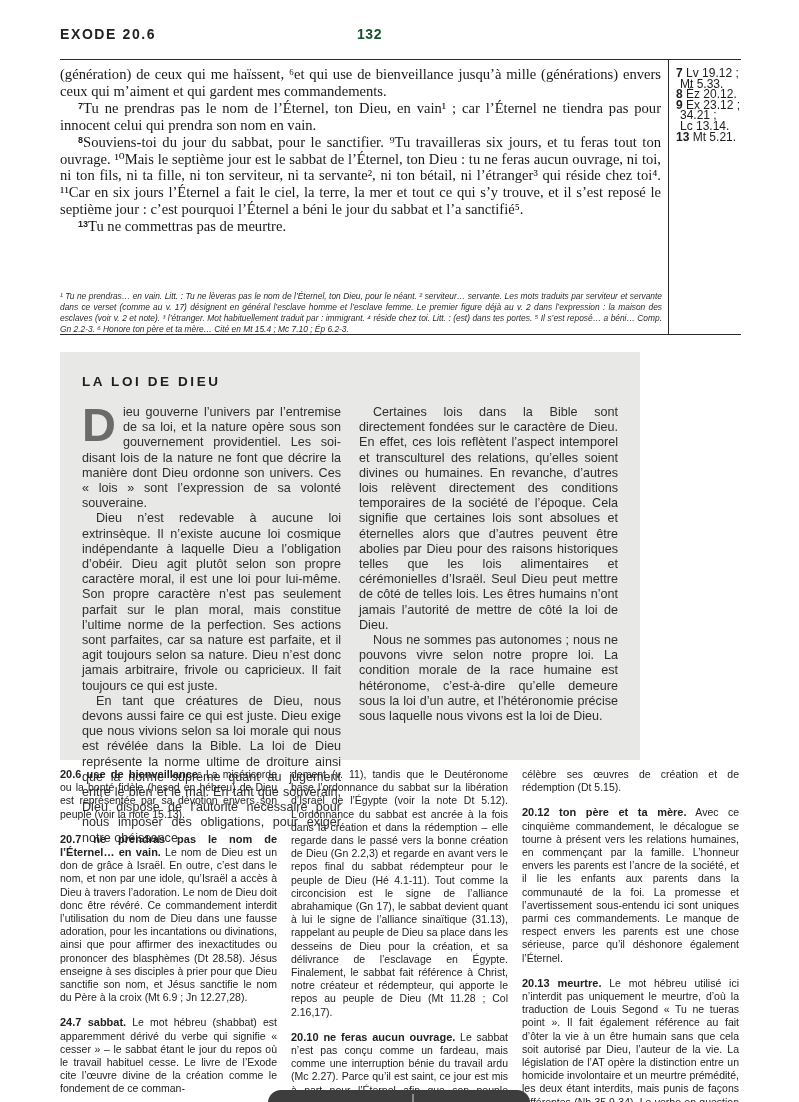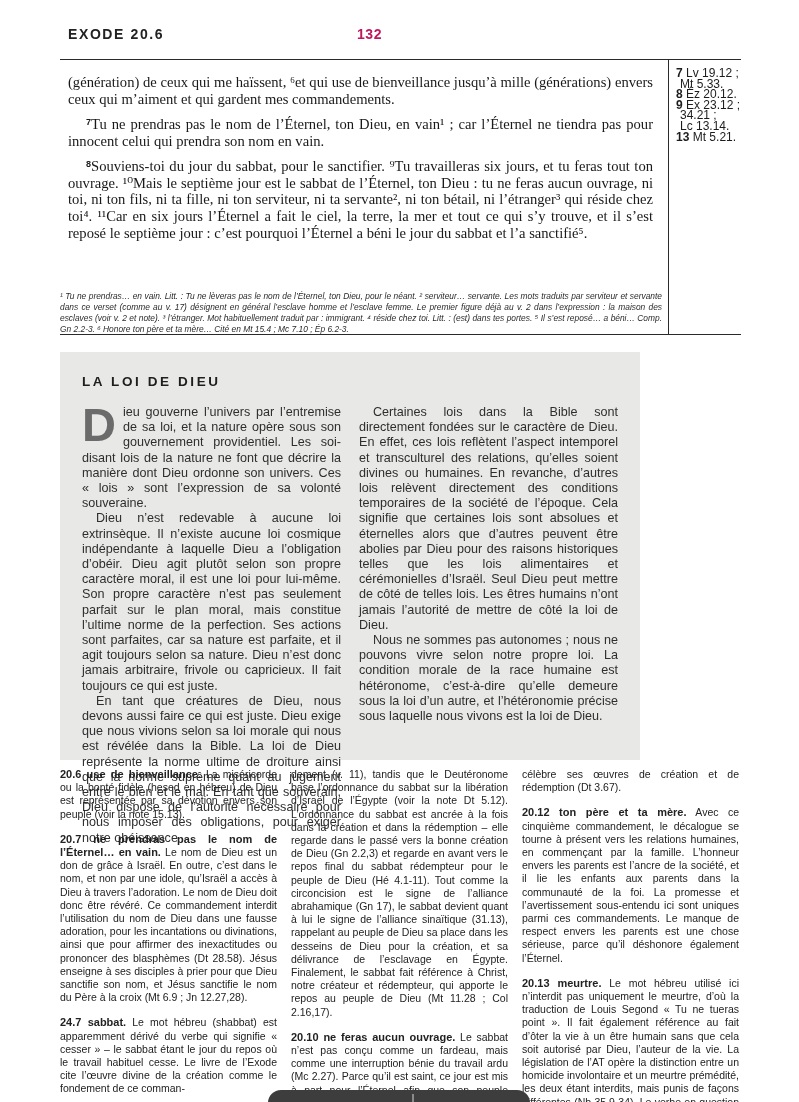--- a/index.html
+++ b/index.html
@@ -8,39 +8,39 @@
     background:#ffffff;
     font-family:"Liberation Sans","DejaVu Sans",sans-serif;
     color:#1f1f1f;
     position:relative;
     overflow:hidden;
   }
   .page{position:absolute;inset:0;background:#fff;}
 
   
   .header-book{
-    position:absolute;left:68px;top:26px;
+    position:absolute;left:60px;top:26px;
     font-size:14px;font-weight:bold;letter-spacing:1.6px;color:#222;
   }
   .page-number{
     position:absolute;left:0;right:60px;top:26px;text-align:center;
-    font-size:14px;font-weight:bold;letter-spacing:.5px;color:#be185d;
+    font-size:14px;font-weight:bold;letter-spacing:.5px;color:#14532d;
   }
   .rule-top{position:absolute;left:60px;width:681px;top:59px;border-top:1.6px solid #2a2a2a;}
   .rule-bottom{position:absolute;left:60px;width:681px;top:334px;border-top:1.6px solid #2a2a2a;}
   .rule-vert{position:absolute;left:668px;top:60px;height:274px;border-left:1.1px solid #2a2a2a;}
 
   
   .scripture{
     position:absolute;left:60px;top:66px;width:601px;
     font-family:"Liberation Serif","DejaVu Serif",serif;
     font-size:14.6px;line-height:16.9px;color:#191919;
     text-align:justify;
   }
-  .scripture p{margin:8px;}
+  .scripture p{margin:0;}
   .scripture p.indent{text-indent:18px;}
   .scripture sup.vnum{
     font-family:"Liberation Sans","DejaVu Sans",sans-serif;
     font-weight:bold;font-size:9px;line-height:0;vertical-align:4px;
   }
 
   
   .refs{
     position:absolute;left:676px;top:68px;width:66px;
     font-size:12px;line-height:10.6px;color:#1c1c1c;
@@ -107,20 +107,21 @@
 <div class="page">
 
   <div class="header-book">EXODE 20.6</div>
   <div class="page-number">132</div>
   <div class="rule-top"></div>
 
   <div class="scripture">
     <p><sup class="vnum"></sup><span>(génération) de ceux qui me haïssent, ⁶et qui use de bienveillance jusqu’à mille (générations) envers ceux qui m’aiment et qui gardent mes commandements.</span></p>
     <p class="indent"><sup class="vnum">7</sup><span>Tu ne prendras pas le nom de l’Éternel, ton Dieu, en vain¹ ; car l’Éternel ne tiendra pas pour innocent celui qui prendra son nom en vain.</span></p>
     <p class="indent"><sup class="vnum">8</sup><span>Souviens-toi du jour du sabbat, pour le sanctifier. ⁹Tu travailleras six jours, et tu feras tout ton ouvrage. ¹⁰Mais le septième jour est le sabbat de l’Éternel, ton Dieu : tu ne feras aucun ouvrage, ni toi, ni ton fils, ni ta fille, ni ton serviteur, ni ta servante², ni ton bétail, ni l’étranger³ qui réside chez toi⁴. ¹¹Car en six jours l’Éternel a fait le ciel, la terre, la mer et tout ce qui s’y trouve, et il s’est reposé le septième jour : c’est pourquoi l’Éternel a béni le jour du sabbat et l’a sanctifié⁵.</span></p>
+    <p class="indent"><sup class="vnum">13</sup><span>Tu ne commettras pas de meurtre.</span></p>
   </div>
 
   <div class="rule-vert"></div>
 
   <div class="refs">
     <p class="ref-item"><b>7</b> <span>Lv 19.12 ;
 Mt 5.33.</span></p>
     <p class="ref-item"><b>8</b> <span>Éz 20.12.</span></p>
     <p class="ref-item"><b>9</b> <span>Ex 23.12 ; 34.21 ;
 Lc 13.14.</span></p>
@@ -150,21 +151,21 @@
     <div class="notes-col">
       <p class="note"><span class="lead">20.6 use de bienveillance.</span><span> La miséricorde ou la bonté fidèle (hesed en hébreu) de Dieu est représentée par sa dévotion envers son peuple (voir la note 15.13).</span></p>
       <p class="note"><span class="lead">20.7 ne prendras pas le nom de l’Éternel… en vain.</span><span> Le nom de Dieu est un don de grâce à Israël. En outre, c’est dans le nom, et non par une idole, qu’Israël a accès à Dieu à travers l’adoration. Le nom de Dieu doit donc être révéré. Ce commandement interdit l’utilisation du nom de Dieu dans une fausse adoration, pour les incantations ou divinations, ainsi que pour affirmer des inexactitudes ou prononcer des blasphèmes (Dt 28.58). Jésus enseigne à ses disciples à prier pour que Dieu sanctifie son nom, et Jésus sanctifie le nom du Père à la croix (Mt 6.9 ; Jn 12.27,28).</span></p>
       <p class="note"><span class="lead">24.7 sabbat.</span><span> Le mot hébreu (shabbat) est apparemment dérivé du verbe qui signifie « cesser » – le sabbat étant le jour du repos où le travail habituel cesse. Le livre de l’Exode cite l’œuvre divine de la création comme le fondement de ce comman-</span></p>
     </div>
     <div class="notes-col">
       <p class="note"><span class="lead"></span><span>dement (v. 11), tandis que le Deutéronome base l’ordonnance du sabbat sur la libération d’Israël de l’Égypte (voir la note Dt 5.12). L’ordonnance du sabbat est ancrée à la fois dans la création et dans la rédemption – elle regarde dans le passé vers la bonne création de Dieu (Gn 2.2,3) et regarde en avant vers le repos final du sabbat rédempteur pour le peuple de Dieu (Hé 4.1-11). Tout comme la circoncision est le signe de l’alliance abrahamique (Gn 17), le sabbat devient quant à lui le signe de l’alliance sinaïtique (31.13), rappelant au peuple de Dieu sa place dans les desseins de Dieu pour la création, et sa délivrance de l’esclavage en Égypte. Finalement, le sabbat fait référence à Christ, notre créateur et rédempteur, qui apporte le repos au peuple de Dieu (Mt 11.28 ; Col 2.16,17).</span></p>
       <p class="note"><span class="lead">20.10 ne feras aucun ouvrage.</span><span> Le sabbat n’est pas conçu comme un fardeau, mais comme une interruption bénie du travail ardu (Mc 2.27). Parce qu’il est saint, ce jour est mis à part pour l’Éternel afin que son peuple partage son repos et qu’il</span></p>
     </div>
     <div class="notes-col">
-      <p class="note"><span class="lead"></span><span>célèbre ses œuvres de création et de rédemption (Dt 3.67).</span></p>
+      <p class="note"><span class="lead"></span><span>célèbre ses œuvres de création et de rédemption (Dt 5.15).</span></p>
       <p class="note"><span class="lead">20.12 ton père et ta mère.</span><span> Avec ce cinquième commandement, le décalogue se tourne à présent vers les relations humaines, en commençant par la famille. L’honneur envers les parents est l’ancre de la société, et il lie les enfants aux parents dans la communauté de la foi. La promesse et l’avertissement sous-entendu ici sont uniques parmi ces commandements. Le manque de respect envers les parents est une chose sérieuse, parce qu’il déshonore également l’Éternel.</span></p>
       <p class="note"><span class="lead">20.13 meurtre.</span><span> Le mot hébreu utilisé ici n’interdit pas uniquement le meurtre, d’où la traduction de Louis Segond « Tu ne tueras point ». Il fait également référence au fait d’ôter la vie à un être humain sans que cela soit autorisé par Dieu, l’auteur de la vie. La législation de l’AT opère la distinction entre un homicide involontaire et un meurtre prémédité, les deux étant interdits, mais punis de façons différentes (Nb 35.9-34). Le verbe en question ne s’ap-</span></p>
     </div>
   </div>
 
   <div class="bottom-toolbar">
     <div class="toolbar-divider"></div>
   </div>
 
 </div>

